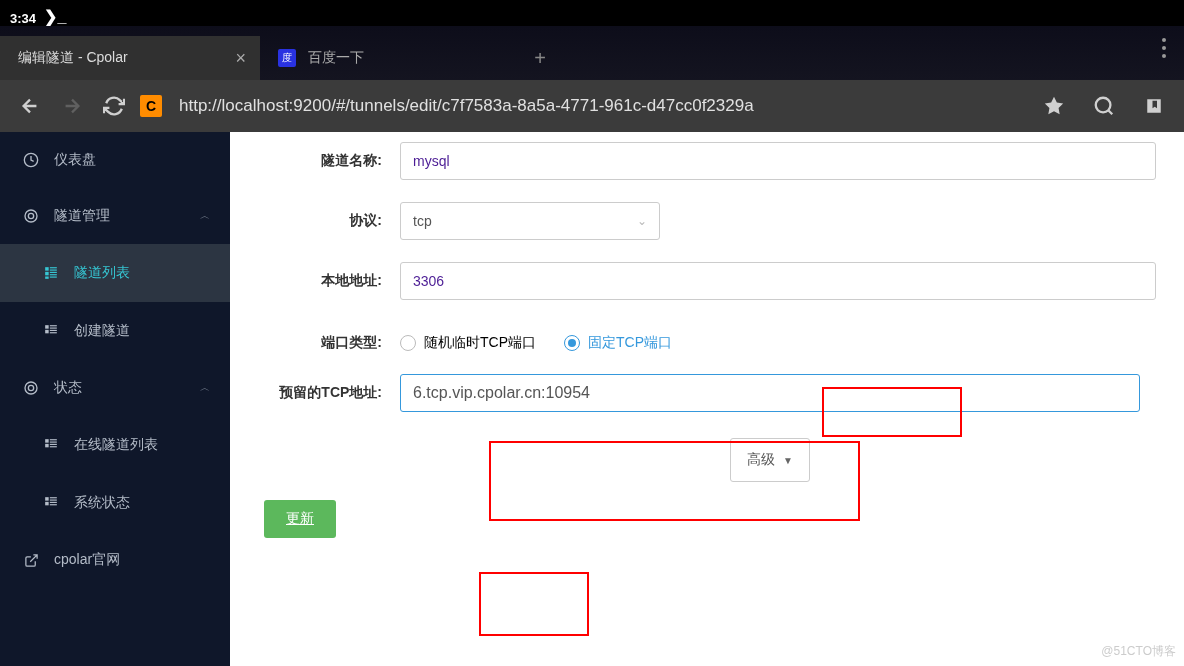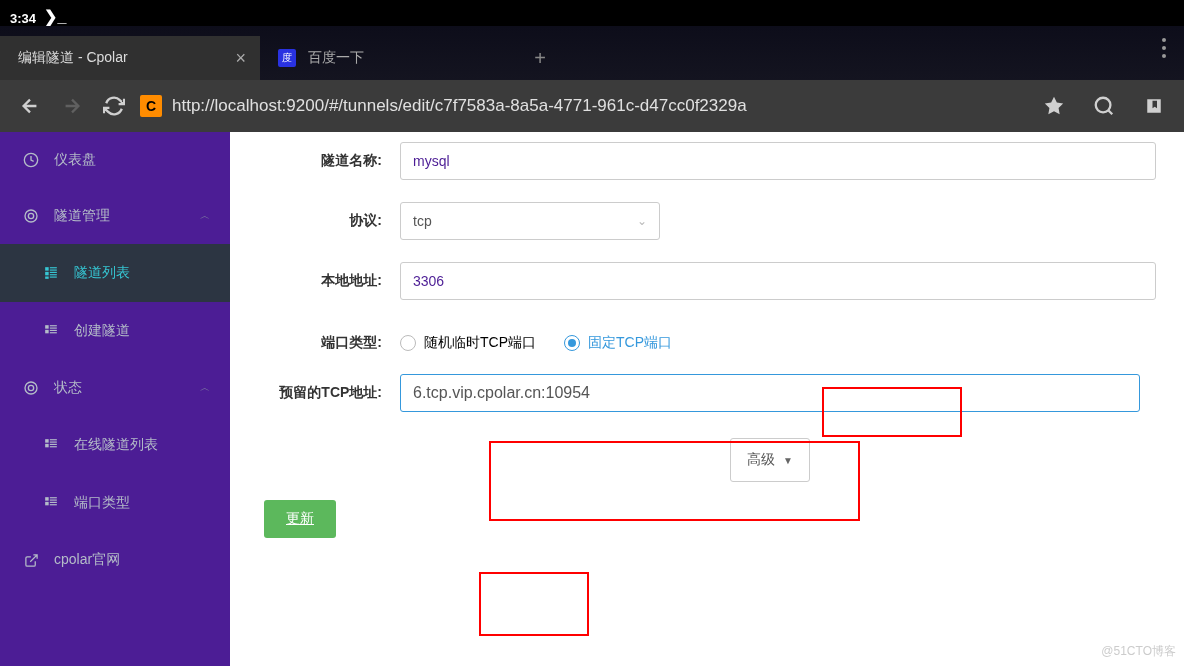--- a/index.html
+++ b/index.html
@@ -16,26 +16,26 @@
 .baidu-icon { width: 18px; height: 18px; background: #2932e1; color: #fff; font-size: 10px; display: flex; align-items: center; justify-content: center; border-radius: 2px; }
 .tab .close-x { position: absolute; right: 14px; color: #aaa; font-size: 18px; }
 .tab .plus { position: absolute; right: 14px; color: #888; font-size: 20px; }
 .menu-dots { position: absolute; right: 18px; top: 12px; color: #999; display: flex; flex-direction: column; gap: 4px; }
 .menu-dots div { width: 4px; height: 4px; background: #999; border-radius: 50%; }
 
 .url-bar { height: 52px; background: #3b3b3b; display: flex; align-items: center; padding: 0 14px; gap: 10px; }
 .nav-icon { width: 32px; height: 32px; display: flex; align-items: center; justify-content: center; color: #b0b0b0; cursor: pointer; }
 .nav-icon.disabled { color: #606060; }
 .site-badge { width: 22px; height: 22px; background: #ff8c00; color: #000; font-weight: bold; display: flex; align-items: center; justify-content: center; border-radius: 2px; font-size: 14px; }
-.url-text { flex: 1; color: #e0e0e0; font-size: 17px; margin-left: 0; }
+.url-text { flex: 1; color: #e0e0e0; font-size: 17px; margin-left: 7px; }
 .url-bar .right-icons { display: flex; gap: 18px; align-items: center; }
 
 .content-area { height: 534px; display: flex; background: #fff; }
 
-.sidebar { width: 230px; background: #4c1d95; color: #b4bcc8; font-size: 14px; overflow-y: auto; }
+.sidebar { width: 230px; background: #0f172a; color: #b4bcc8; font-size: 14px; overflow-y: auto; }
 .side-item { height: 56px; display: flex; align-items: center; padding: 0 20px; cursor: pointer; position: relative; }
 .side-item .icon-slot { width: 22px; margin-right: 12px; display: flex; align-items: center; justify-content: center; }
 .side-item.sub { padding-left: 40px; height: 58px; }
 .side-item.expandable .chev { position: absolute; right: 20px; font-size: 10px; color: #8a94a3; }
 .side-item.active-sub { background: #2c3542; color: #36c6d3; }
 .side-item.active-sub .icon-slot { color: #36c6d3; }
 
 .main-panel { flex: 1; background: #fff; padding: 10px 28px 20px 10px; position: relative; }
 .form-row { display: flex; align-items: center; margin-bottom: 22px; }
 .form-label { width: 160px; text-align: right; padding-right: 18px; font-size: 14px; font-weight: bold; color: #333; }
@@ -208,21 +208,21 @@
       <span class="icon-slot">
           <svg width="14" height="14" viewBox="0 0 24 24" fill="#b4bcc8">
             <rect x="2" y="2" width="6" height="6"></rect>
             <rect x="10" y="2" width="12" height="2"></rect>
             <rect x="10" y="6" width="12" height="2"></rect>
             <rect x="2" y="10" width="6" height="6"></rect>
             <rect x="10" y="10" width="12" height="2"></rect>
             <rect x="10" y="14" width="12" height="2"></rect>
           </svg>
         </span>
-      <span>端口类型</span>
+      <span>系统状态</span>
     </div>
     <div class="side-item">
       <span class="icon-slot">
           <svg width="15" height="15" viewBox="0 0 24 24" fill="none" stroke="#b4bcc8" stroke-width="2">
             <path d="M18 13v6a2 2 0 01-2 2H5a2 2 0 01-2-2V8a2 2 0 012-2h6M15 3h6v6M10 14L21 3"></path>
           </svg>
         </span>
       <span>cpolar官网</span>
     </div>
   </div>

